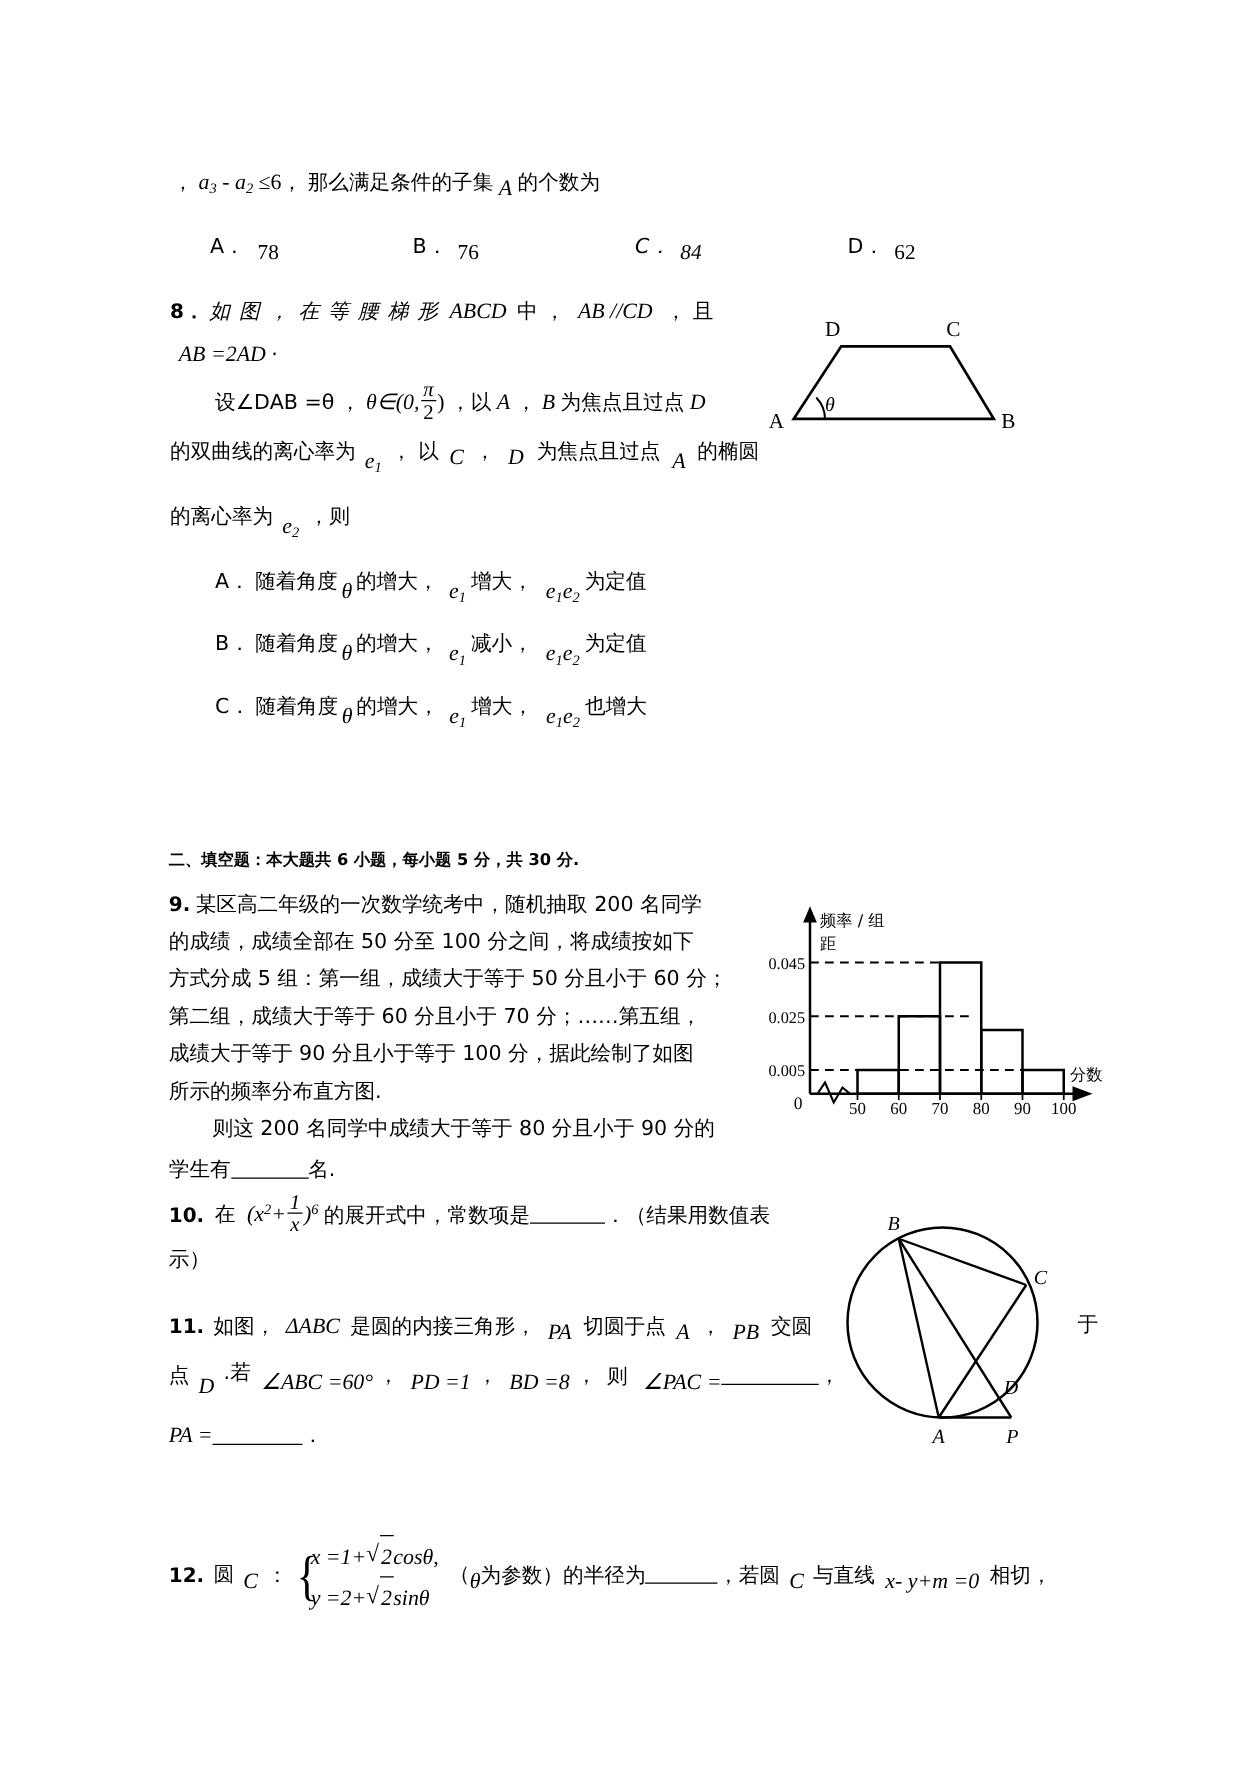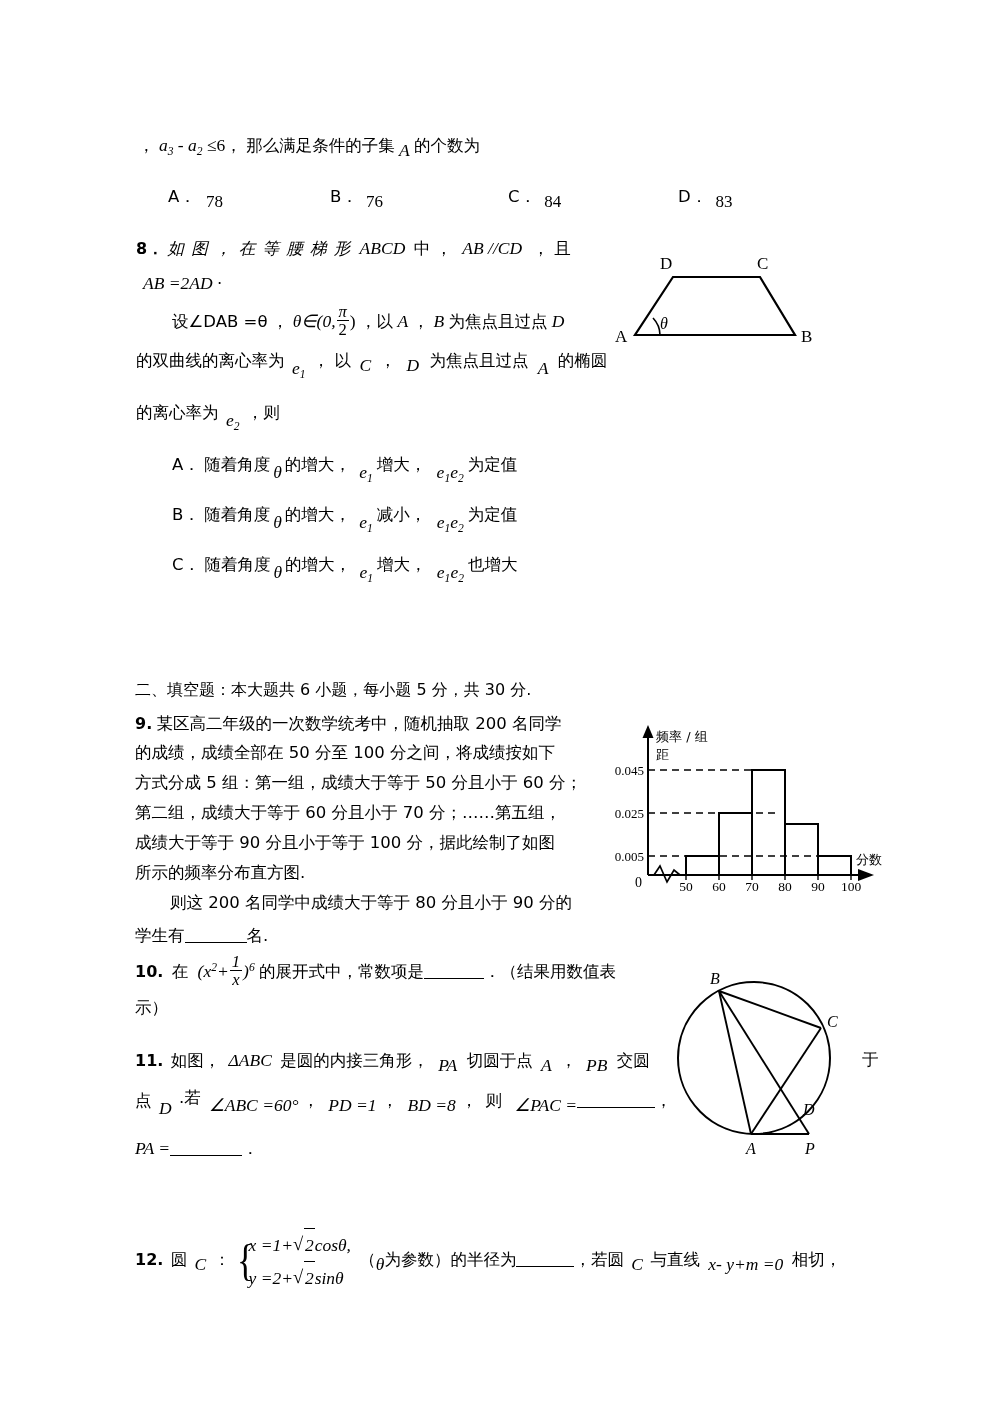--- a/index.html
+++ b/index.html
@@ -43,23 +43,23 @@
   .raise { position: relative; top: -3px; }
   .drop { position: relative; top: 5px; }
   .drop2 { position: relative; top: 8px; }
   .blank-u {
     display: inline-block;
     border-bottom: 1.3px solid #000;
     height: 0.95em;
     vertical-align: -0.1em;
   }
   .sect-head {
-    font-weight: normal;
+    font-weight: bold;
     font-family: "DejaVu Sans", "Liberation Sans", sans-serif;
-    font-size: 16px;
+    font-size: 13px;
   }
   
   .frac {
     display: inline-block;
     vertical-align: middle;
     text-align: center;
     font-size: 0.95em;
     position: relative;
     top: -0.15em;
     margin: 0 1px;
@@ -116,27 +116,27 @@
   </div>
 
   <div class="ln" style="left:168px; top:188px; font-size:17px;">
     <span class="cn">A．</span>
     <span class="num drop" style="margin-left:6px;">78</span>
   </div>
   <div class="ln" style="left:330px; top:188px; font-size:17px;">
     <span class="cn">B．</span>
     <span class="num drop" style="margin-left:4px;">76</span>
   </div>
-  <div class="ln" style="left:508px; top:188px; font-size:17px;">
+  <div class="ln" style="left:508px; top:188px; font-size:17px;font-style:italic;">
     <span class="cn">C．</span>
     <span class="num drop" style="margin-left:4px;">84</span>
   </div>
   <div class="ln" style="left:678px; top:188px; font-size:17px;">
     <span class="cn">D．</span>
-    <span class="num drop" style="margin-left:4px;">83</span>
+    <span class="num drop" style="margin-left:4px;">62</span>
   </div>
 
   <div class="ln" style="left:136px; top:240px;">
     <span class="qnum">8．</span>
     <span class="cn" style="letter-spacing:1px;font-style:italic;">如 图 ， 在 等 腰 梯 形</span>
     <span class="mi" style="margin:0 4px;">ABCD</span>
     <span class="cn">中 ，</span>
     <span class="mi" style="margin:0 6px;">AB //CD</span>
     <span class="cn">，  且</span>
   </div>

